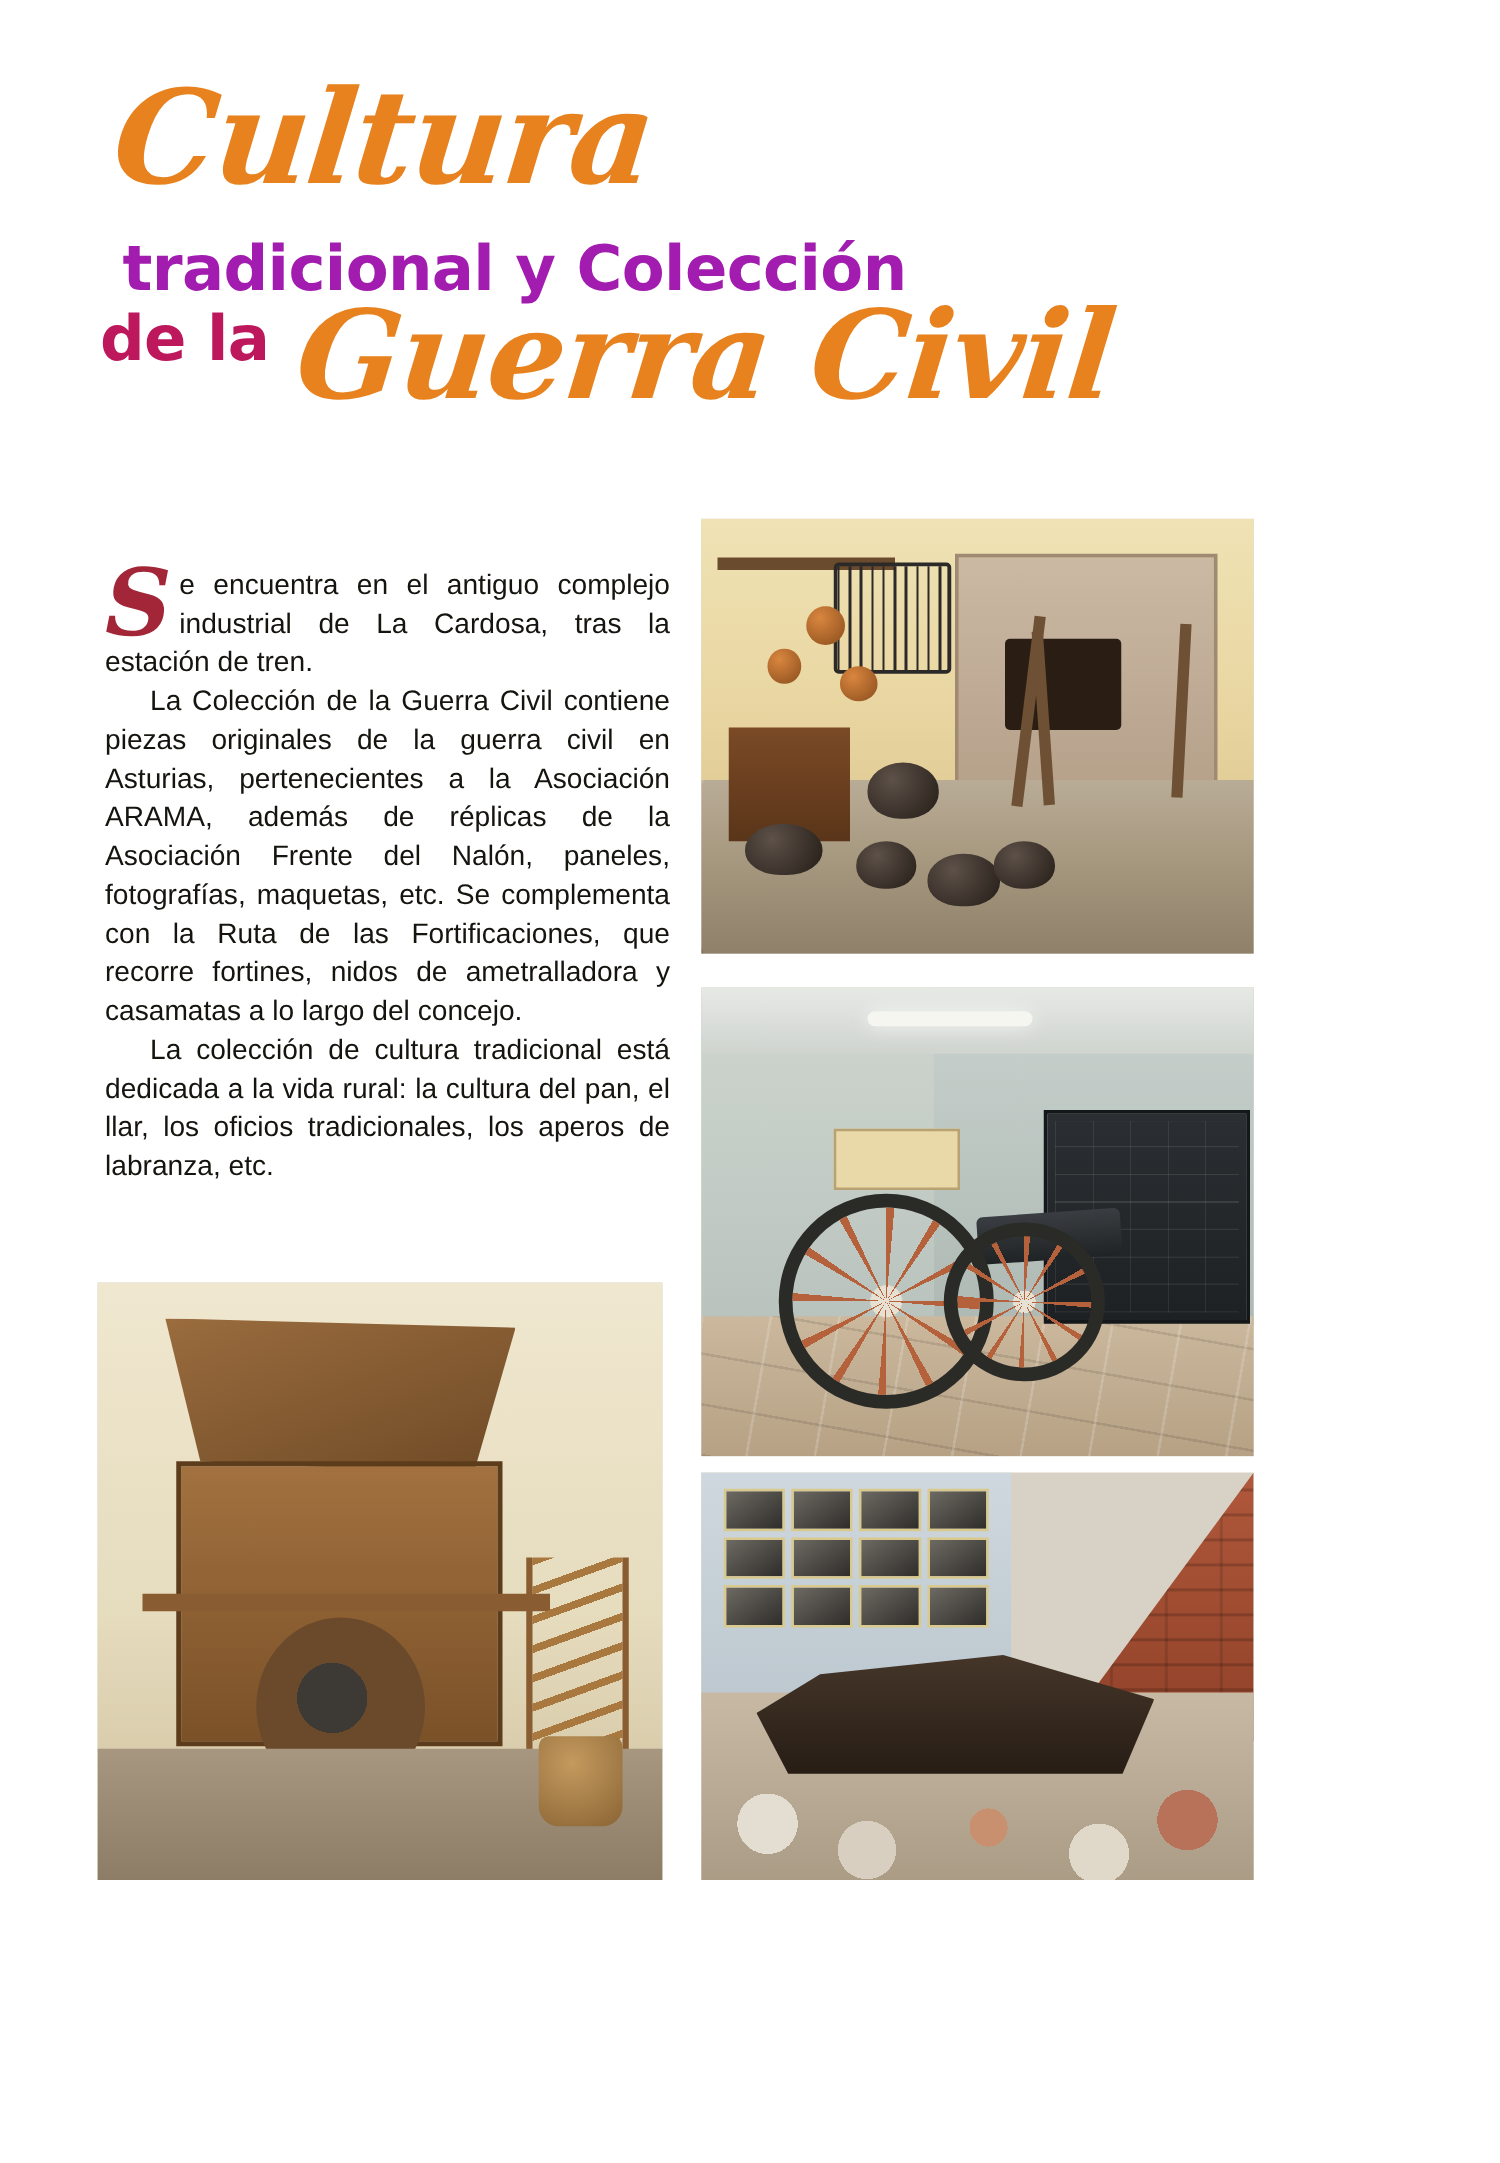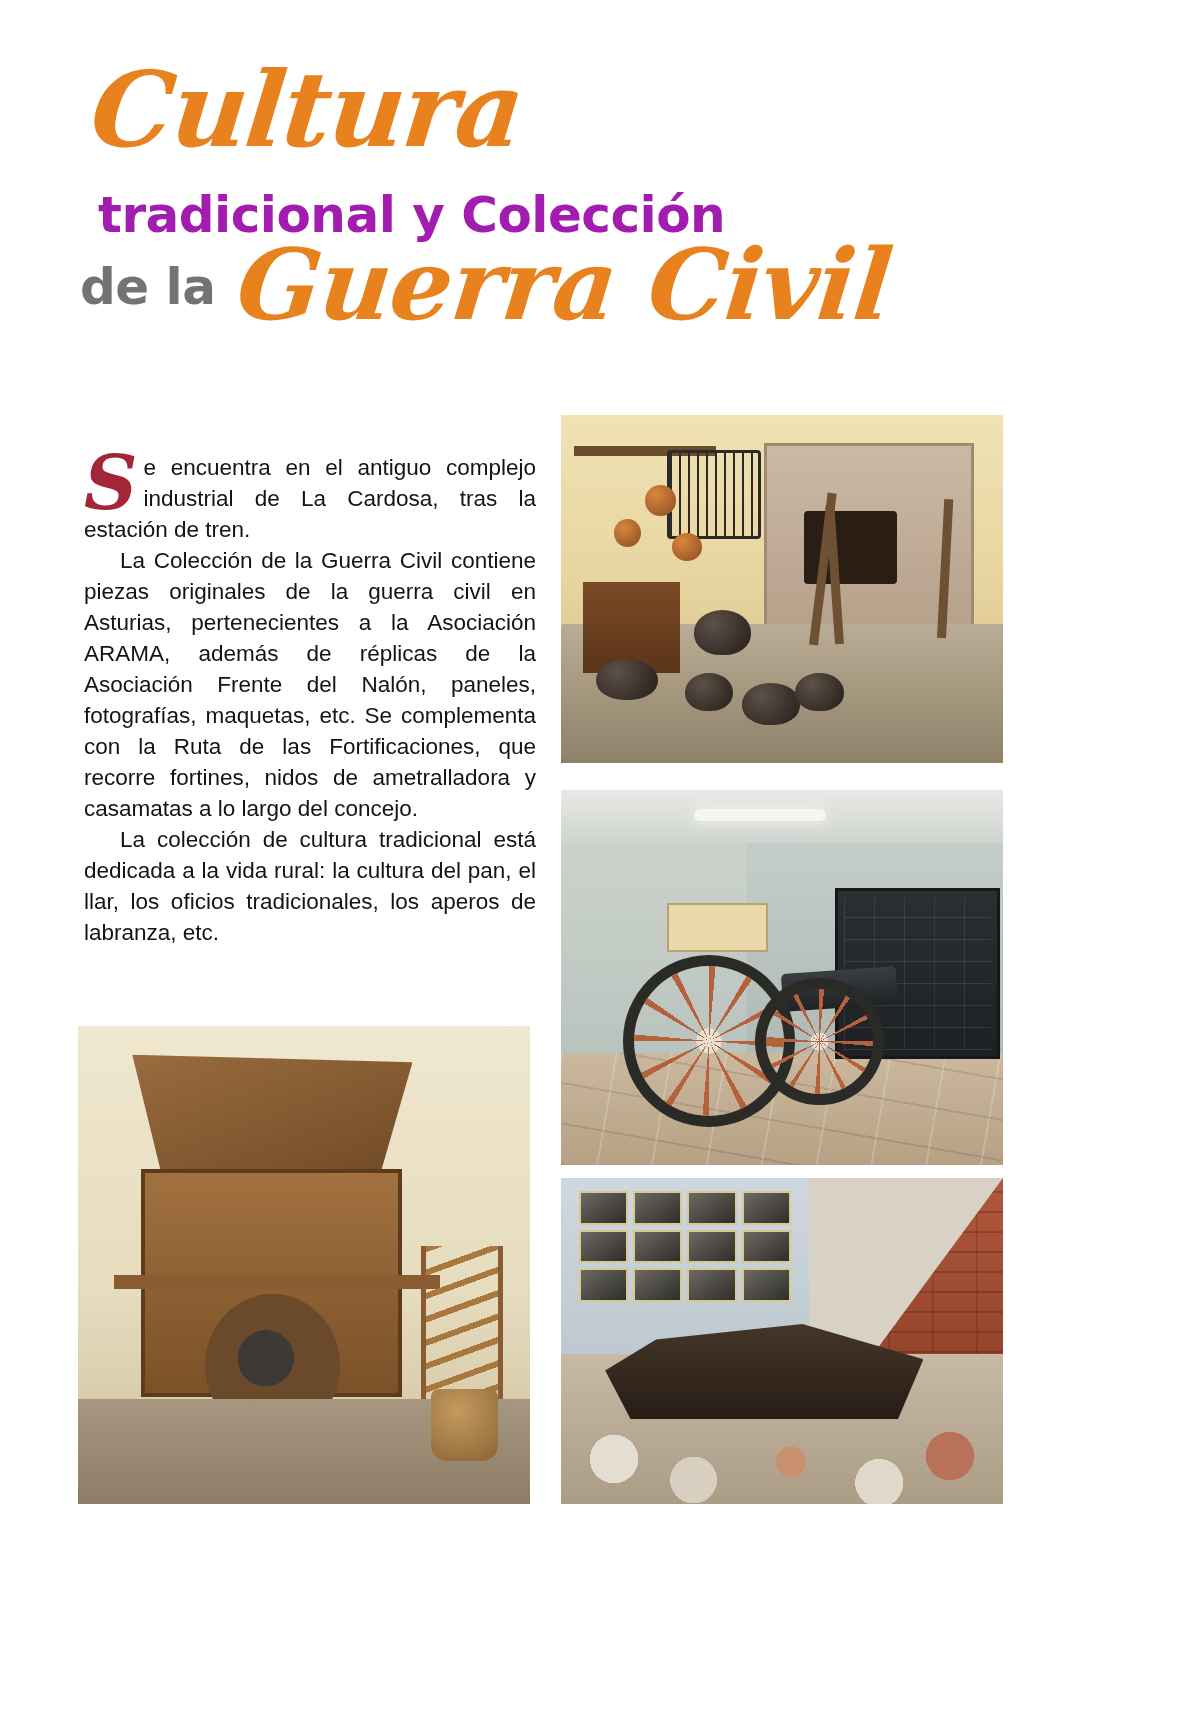--- a/index.html
+++ b/index.html
@@ -49,26 +49,26 @@
     font-family: "DejaVu Sans", sans-serif;
     font-weight: 700;
     font-size: 50px;
     line-height: 1;
     color: #a21caf;
     letter-spacing: -0.5px;
   }
   .title-line-3 {
     position: absolute;
     left: 2px;
-    top: 204px;
+    top: 188px;
     font-family: "DejaVu Sans", sans-serif;
     font-weight: 700;
     font-size: 50px;
     line-height: 1;
-    color: #737373;
+    color: #be185d;
     letter-spacing: -0.5px;
   }
   .title-script-2 {
     position: absolute;
     left: 160px;
     top: 178px;
     font-family: "DejaVu Serif", serif;
     font-style: italic;
     font-weight: 700;
     font-size: 98px;

